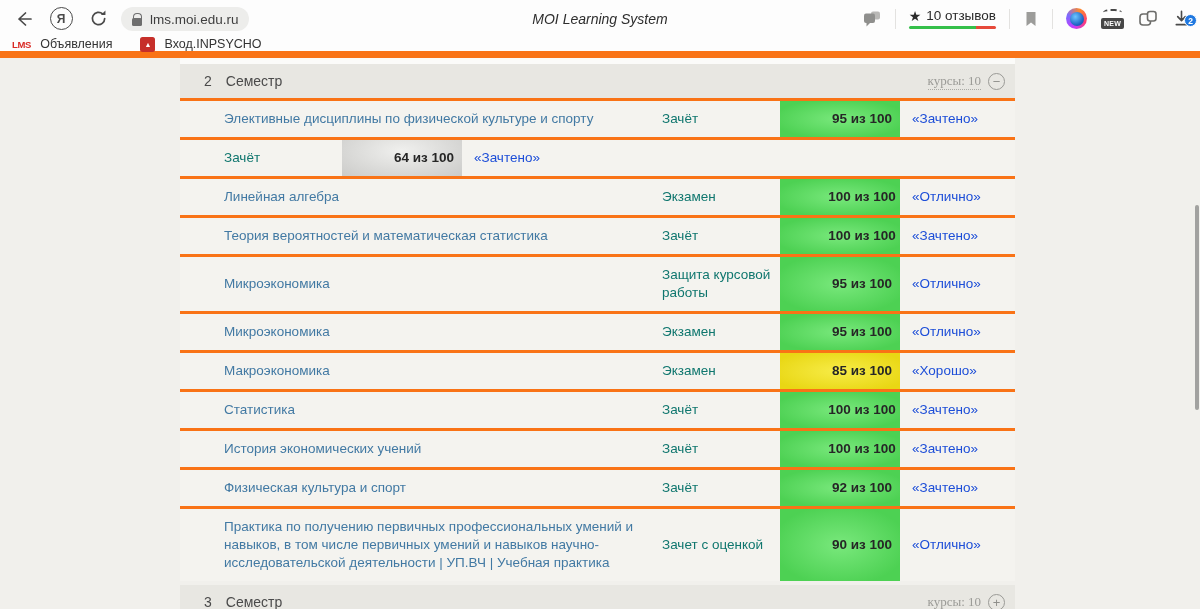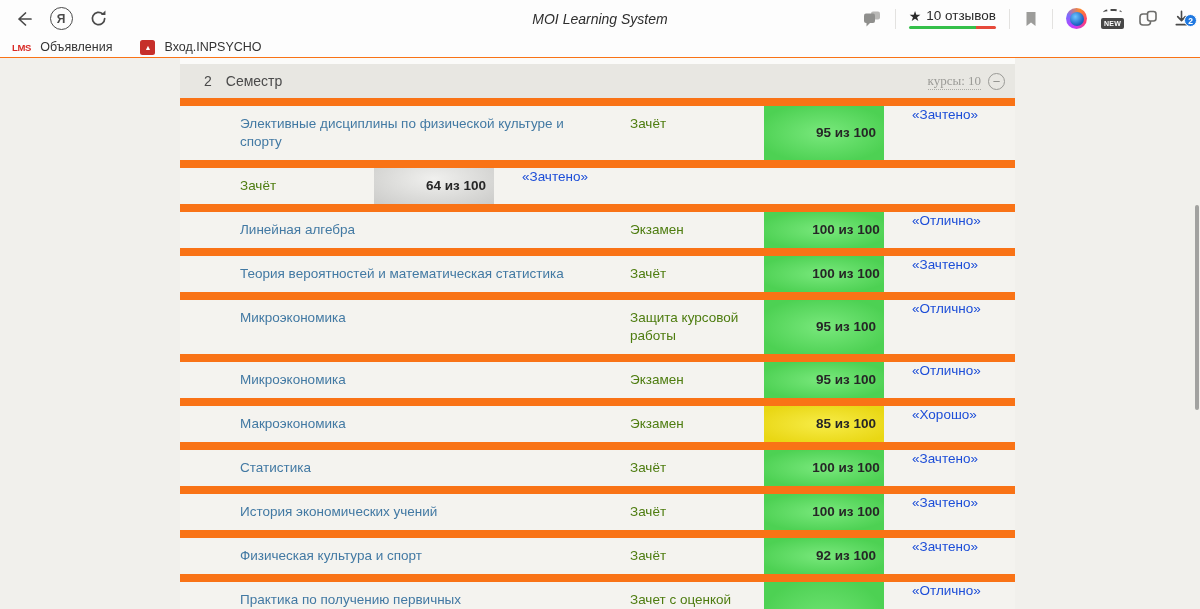--- a/index.html
+++ b/index.html
@@ -49,46 +49,46 @@
     background:radial-gradient(circle at 38% 34%, #6ec6ff 0%, #1d64c4 65%, #134a9a 100%);}
   .new-badge{width:25px; height:20px; position:relative; display:flex; align-items:flex-end; justify-content:center;}
   .new-badge::before{content:""; position:absolute; top:0; left:3px; right:3px; height:7px;
     border-top:2px dashed #474747; border-radius:40%;}
   .new-badge-box{background:#474747; color:#fff; font-size:7px; font-weight:bold; letter-spacing:.3px;
     border-radius:2px; padding:2px 3px; line-height:1;}
   .dl-badge{position:absolute; right:-6px; bottom:1px; width:13px; height:13px; border-radius:50%;
     background:var(--download-badge-blue); color:#fff; font-size:8.5px; font-weight:bold;
     display:flex; align-items:center; justify-content:center; border:1.5px solid #fdfdfd;}
   .bookmarks-bar{position:absolute; top:37px; left:0; right:0; height:21px; background:#fdfdfd;
-    border-bottom:1px solid #f97316; display:flex; align-items:center; gap:28px; padding-left:12px;}
+    border-bottom:7px solid #f97316; display:flex; align-items:center; gap:28px; padding-left:12px;}
   .bm-item{display:flex; align-items:center; gap:9px; font-size:12.5px; color:#333; cursor:pointer;}
   .lms-fav{color:#d92b26; font-size:9.5px; font-weight:bold; letter-spacing:-0.3px;}
   .inp-fav{width:15px; height:15px; background:#c62f2a; border-radius:2.5px; color:#fff; font-size:7px;
     display:flex; align-items:center; justify-content:center;}
 
   
   .main{position:absolute; top:58px; left:180px; width:835px;}
   .sliver{height:6px; background:#fbfbf9;}
   .sem-header{height:34px; background:var(--header-bg); display:flex; align-items:center;
     padding:0 10px 0 24px; font-size:14px; color:#4a4a4a;}
   .sem-num{margin-right:14px;}
   .spacer{flex:1;}
   .courses-link{font-size:13px; color:#9b9b97; text-decoration:none;
     border-bottom:1px dotted #ababa6; cursor:pointer; margin-right:7px;font-family:Liberation Serif, serif;}
   .circle-btn{width:17px; height:17px; border:1.5px solid #9a9a96; border-radius:50%; color:#8f8f8b;
     display:flex; align-items:center; justify-content:center; font-size:13px; line-height:1; cursor:pointer; flex:none;}
   .sem-footer{margin-top:4px;}
 
-  .row{display:flex; align-items:flex-start; background:var(--row-bg); border-top:8px solid #f97316; min-height:39px;gap:16px;}
+  .row{display:flex; align-items:center; background:var(--row-bg); border-top:3px solid #f97316; min-height:39px;}
   .cell{line-height:18px; font-size:13.5px;padding-left:44px;}
   .dot-cell{width:42px; display:flex; justify-content:center; flex:none;}
   .dot{width:15px; height:15px; border-radius:50%;
     background:radial-gradient(circle at 35% 32%, #57d657 0%, var(--dot-green) 60%, #2fae2f 100%);}
   .name{flex:1; padding:9px 26px 9px 0; color:var(--link-blue); text-decoration:none; cursor:pointer;}
-  .type{width:118px; flex:none; padding:9px 6px 9px 0; color:#4d7c0f;}
+  .type{width:118px; flex:none; padding:9px 6px 9px 0; color:#0f766e;}
   .badge{width:120px; flex:none; align-self:stretch; display:flex; align-items:center; justify-content:center;
     font-weight:bold; color:#262626;}
   .badge.green{background:radial-gradient(ellipse at center, var(--badge-green-light) 0%, var(--badge-green) 80%);}
   .badge.gray{background:radial-gradient(ellipse at 50% 30%, var(--badge-gray-light) 0%, var(--badge-gray) 100%);}
   .badge.yellow{background:radial-gradient(ellipse at center, var(--badge-yellow-light) 0%, var(--badge-yellow) 85%);}
   .grade{width:115px; flex:none; padding-left:12px; color:#1d4ed8;}
 
   .scroll-thumb{position:absolute; right:1px; top:205px; width:4px; height:205px;
     background:#a2a2a0; border-radius:2px; cursor:grab;}
 </style>
@@ -110,20 +110,24 @@
       </span>
     </div>
 
     <div class="tool-btn refresh-btn">
       <svg width="19" height="19" viewBox="0 0 20 20">
         <path d="M16.5 10 a6.5 6.5 0 1 1 -2.1 -4.8" fill="none" stroke="#4a4a4a" stroke-width="1.8" stroke-linecap="round"></path>
         <path d="M17.3 1.6 v4.8 h-4.8 z" fill="#4a4a4a"></path>
       </svg>
     </div>
 
+    <div class="address">
+      <span class="lock"></span>
+      <span class="url">lms.moi.edu.ru</span>
+    </div>
 
     <div class="tab-title">MOI Learning System</div>
 
     <div class="toolbar-right">
       <span class="icon-btn">
         <svg width="20" height="18" viewBox="0 0 20 18">
           <rect x="9" y="1.5" width="9" height="8" rx="2" fill="#b9b8b6"></rect>
           <rect x="2" y="3.5" width="11" height="9.5" rx="2" fill="#8f8f8d"></rect>
           <path d="M4.5 13 v3.5 l3.5 -3.5 z" fill="#8f8f8d"></path>
         </svg>

